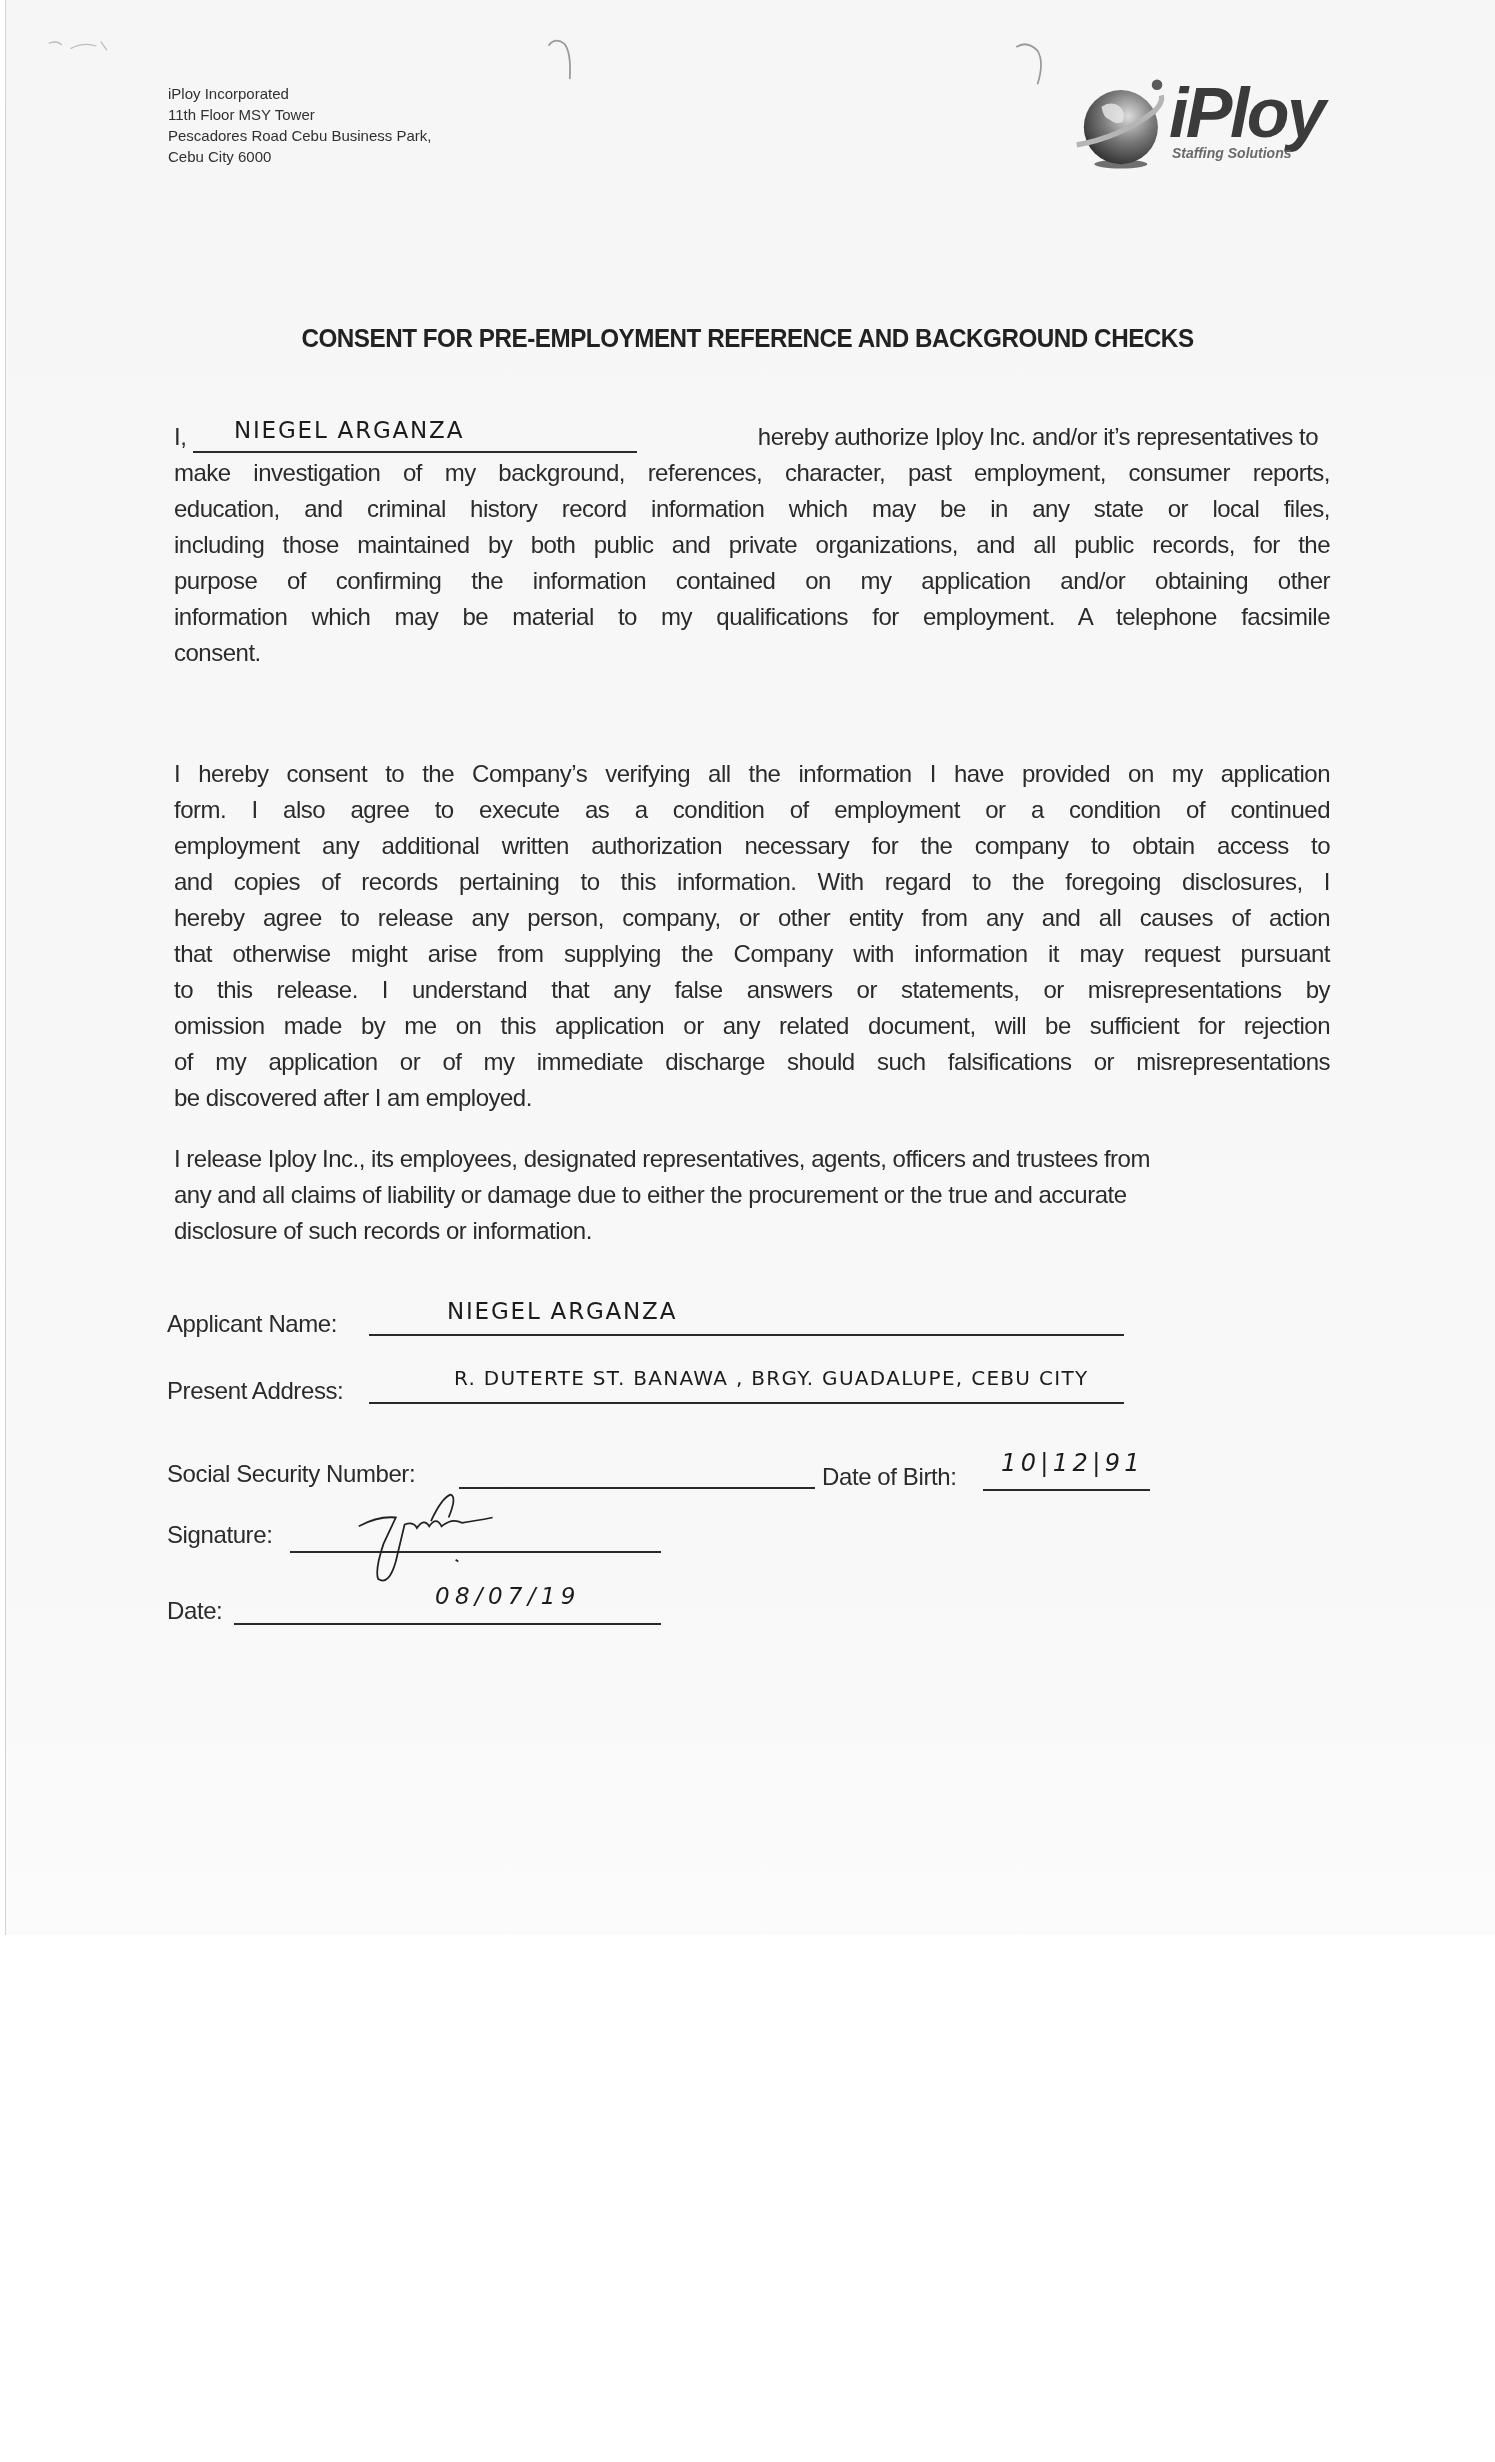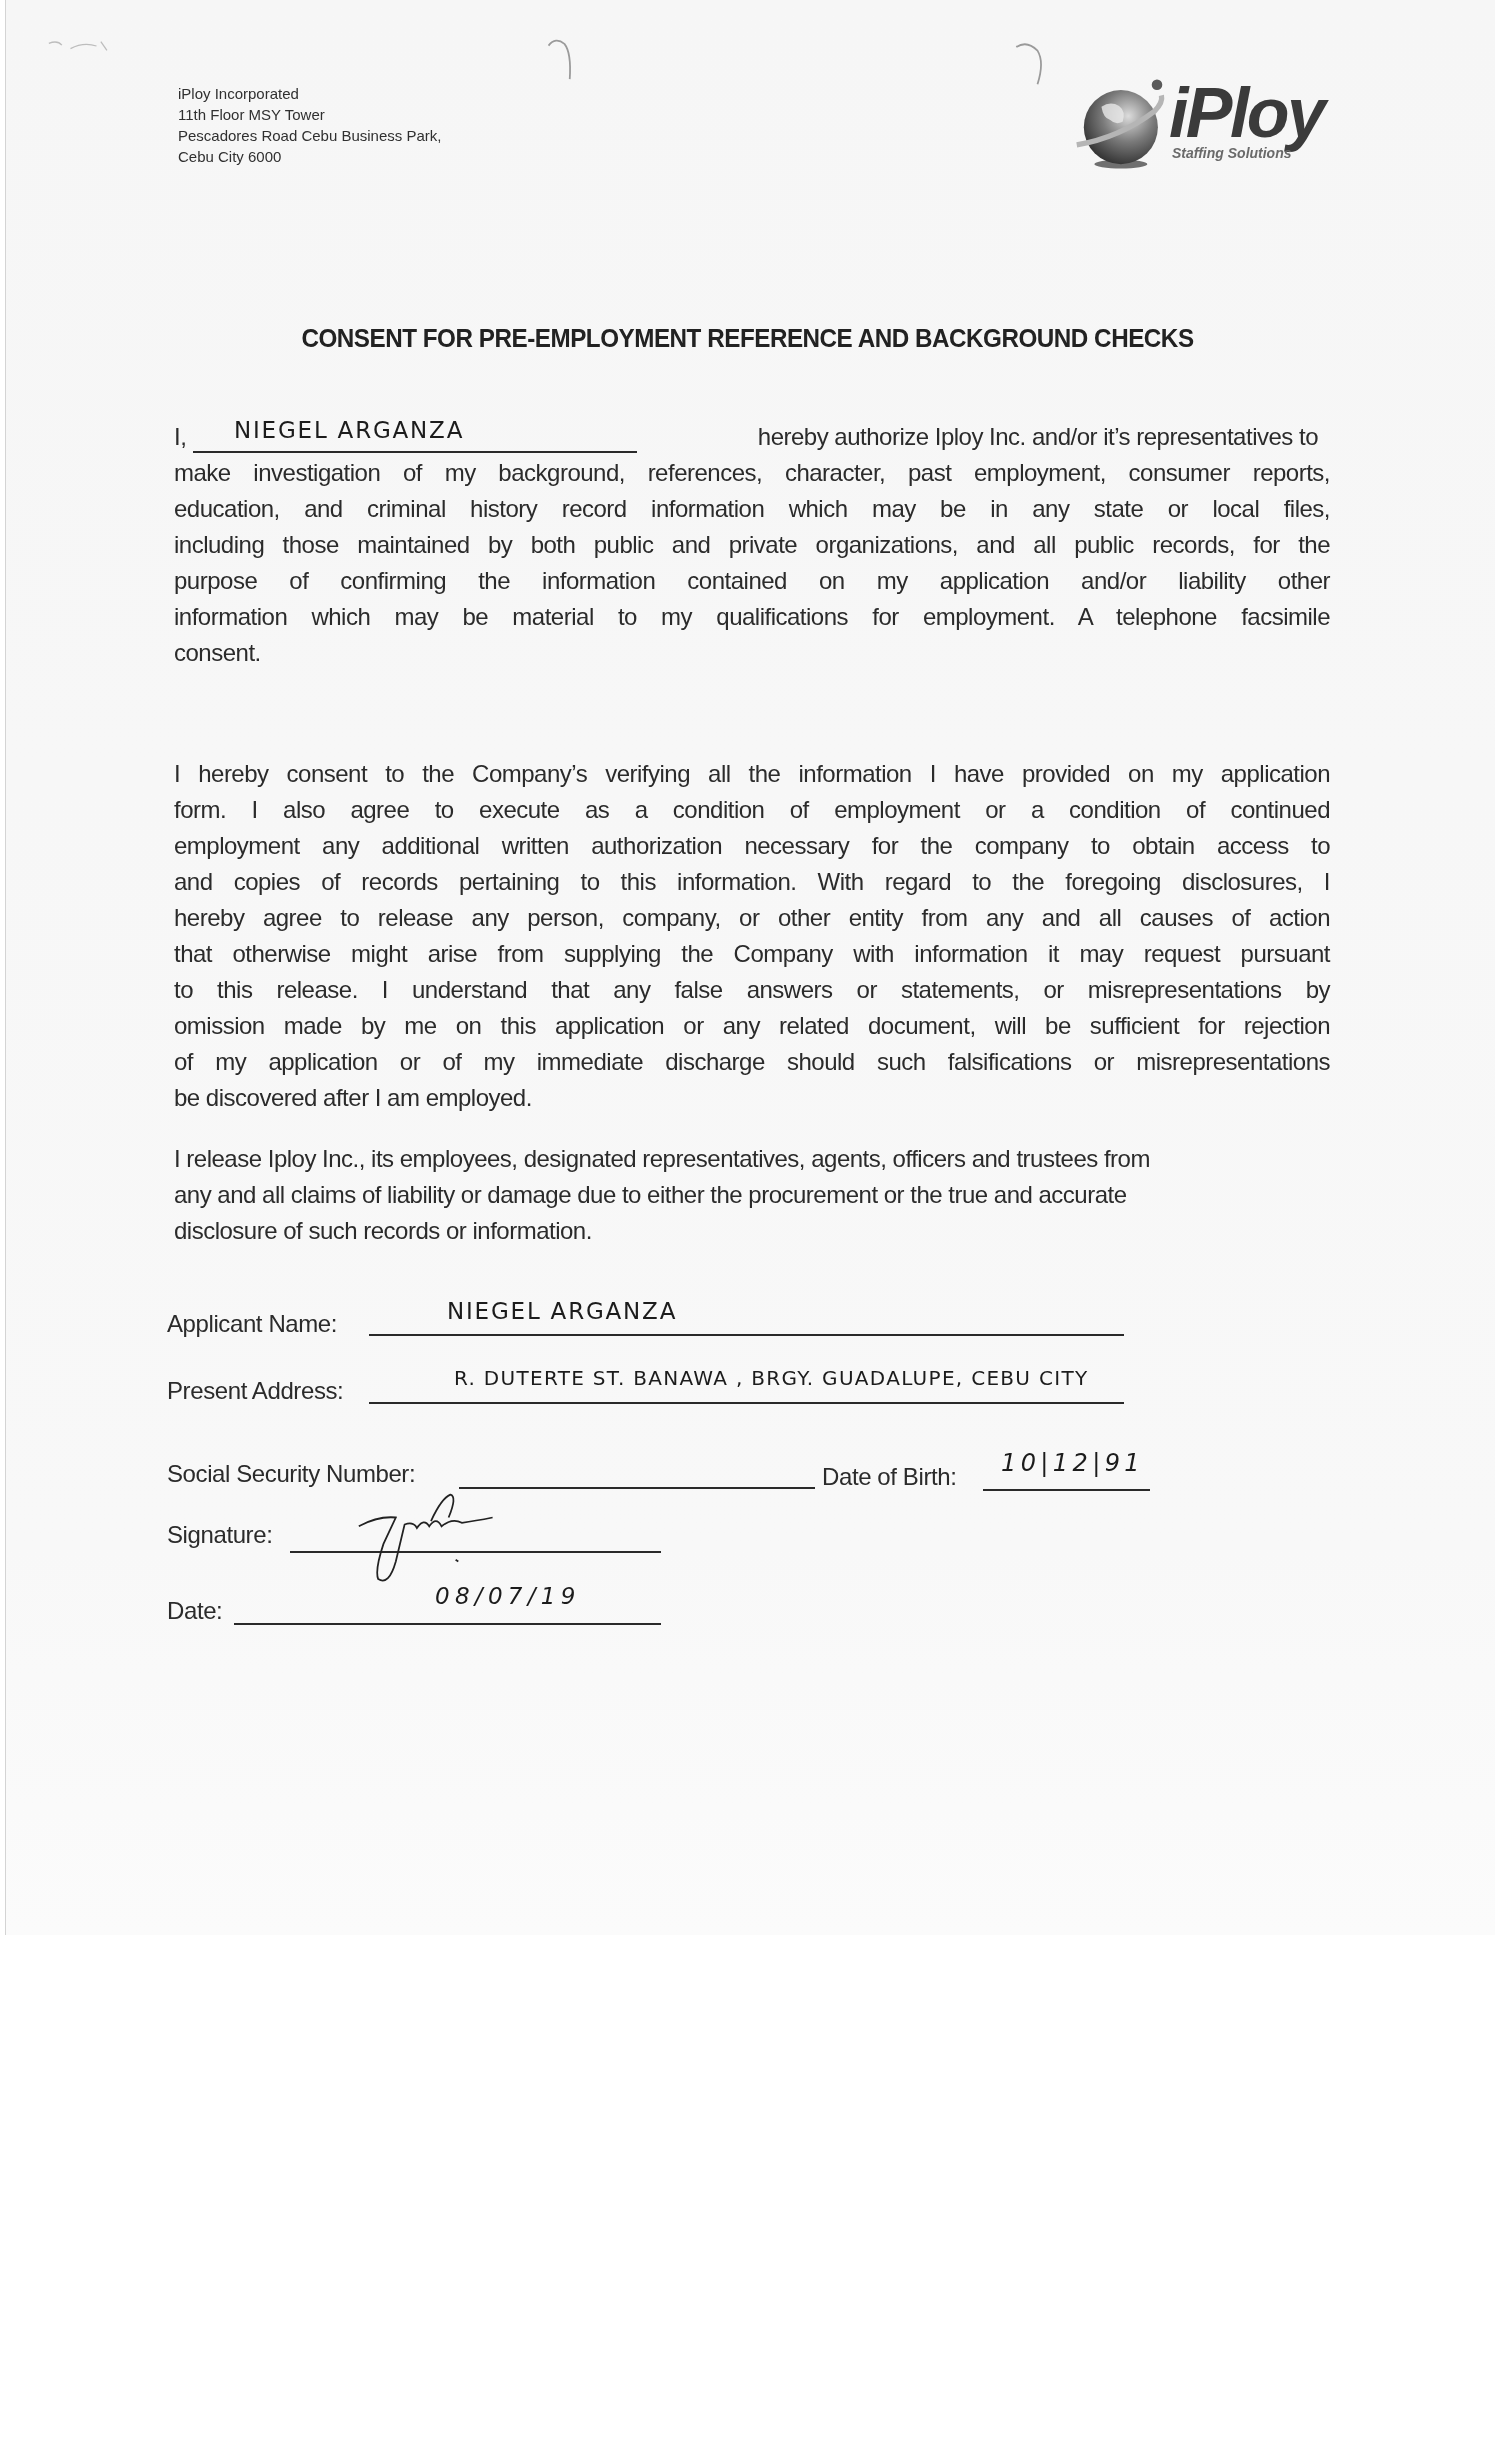--- a/index.html
+++ b/index.html
@@ -9,21 +9,21 @@
     font-family: "Liberation Sans", sans-serif;
     color: #2a2a2a;
   }
   .scan-area {
     position: absolute; left: 5.3px; top: 0; width: 1490px; height: 1935px;
     background: linear-gradient(#f6f6f6, #f8f8f8 80%, #fbfbfb);
     border-left: 0.9px solid #d4d4d4;
   }
   .smudge { position: absolute; }
   .letterhead {
-    position: absolute; left: 178px; top: 83px;
+    position: absolute; left: 168px; top: 83px;
     font-size: 15px; line-height: 21px; color: #303030;
   }
   .letterhead div { white-space: nowrap; }
   .logo { position: absolute; left: 1075px; top: 76px; width: 264px; height: 97px; }
   .logo-word {
     position: absolute; left: 94px; top: -1.8px;
     font-family: "Liberation Sans", sans-serif; font-weight: bold; font-style: italic;
     font-size: 70px; letter-spacing: -2.6px; color: #3b3b3b; line-height: 79px;
   }
   .logo-tag {
@@ -101,21 +101,21 @@
 <div class="para" style="top:419px">
   <span class="line" style="position:relative;height:36px">
     <span style="position:absolute;left:0;top:0">I,</span>
     <span class="fill-line" style="left:19.3px;top:0;width:444px;height:32px"></span>
     <span class="hand" style="position:absolute;left:60px;top:-7px;font-size:23px">NIEGEL   ARGANZA</span>
     <span style="position:absolute;right:12px;top:0">hereby authorize Iploy Inc. and/or it’s representatives to</span>
   </span>
   <span class="line">make investigation of my background, references, character, past employment, consumer reports,</span>
   <span class="line">education, and criminal history record information which may be in any state or local files,</span>
   <span class="line">including those maintained by both public and private organizations, and all public records, for the</span>
-  <span class="line">purpose of confirming the information contained on my application and/or liability other</span>
+  <span class="line">purpose of confirming the information contained on my application and/or obtaining other</span>
   <span class="line">information which may be material to my qualifications for employment.  A telephone facsimile</span>
   <span class="line last">consent.</span>
 </div>
 
 <div class="para" style="top:756px">
   <span class="line">I hereby consent to the Company’s verifying all the information I have provided on my application</span>
   <span class="line">form.  I also agree to execute as a condition of employment or a condition of continued</span>
   <span class="line">employment any additional written authorization necessary for the company to obtain access to</span>
   <span class="line">and copies of records pertaining to this information.  With regard to the foregoing disclosures, I</span>
   <span class="line">hereby agree to release any person, company, or other entity from any and all causes of action</span>

